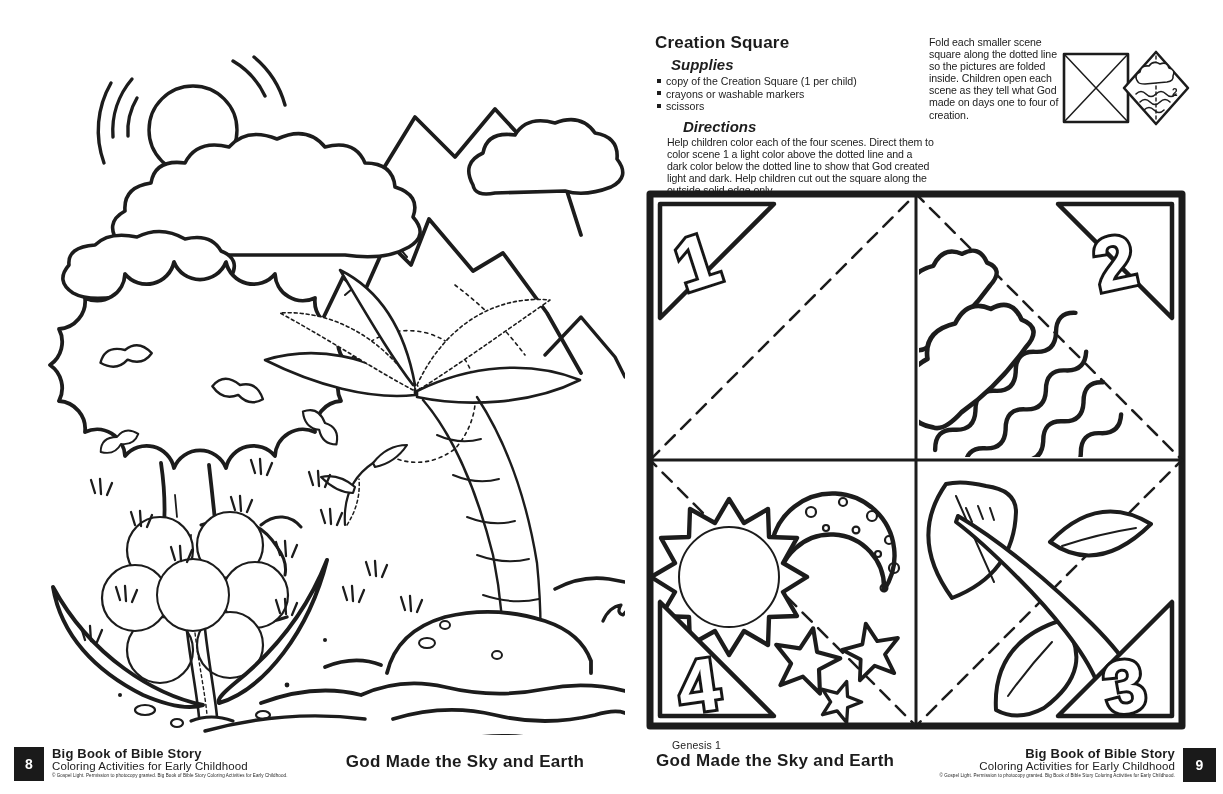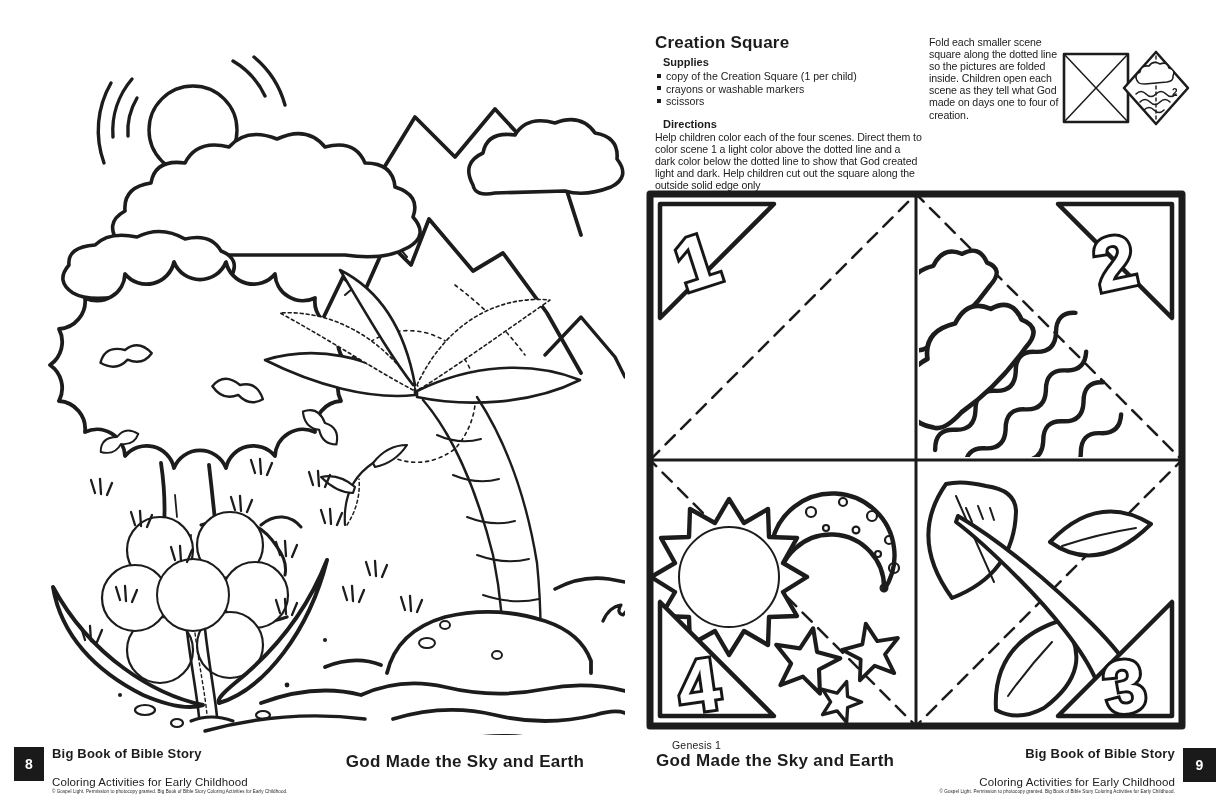--- a/index.html
+++ b/index.html
@@ -5,31 +5,31 @@
   html,body{margin:0;padding:0;background:#e8e8e8;}
   .spread{position:relative;width:1223px;height:794px;background:#ffffff;overflow:hidden;
           font-family:"Liberation Sans",sans-serif;color:#1c1c1c;}
   .abs{position:absolute;}
   svg{display:block;}
   svg *{vector-effect:none;}
   .stroke{stroke:#1c1c1c;fill:none;stroke-linecap:round;stroke-linejoin:round;}
   .fillw{fill:#ffffff;}
   
   .h-title{font-size:17px;font-weight:800;letter-spacing:.2px;}
-  .h-sub{font-size:11px;font-weight:bold;margin:0 0 1px 8px;}
+  .h-sub{font-size:15px;font-weight:bold;margin:0 0 1px 16px;font-style:italic;}
   .body-txt{font-size:10.6px;line-height:12.1px;letter-spacing:-.1px;}
   ul.supplies{list-style:none;margin:2px 0 0 0;padding:0;}
   ul.supplies li{font-size:10.6px;line-height:12.6px;display:flex;align-items:center;}
   ul.supplies .bullet{width:4px;height:4px;background:#1c1c1c;display:inline-block;
                       margin:0 5px 1px 2px;flex:0 0 auto;align-self:center;}
   
   .pagebox{background:#1a1a1a;color:#fff;font-size:14px;font-weight:bold;
            display:flex;align-items:center;justify-content:center;}
   .foot-line1{font-size:13px;font-weight:800;line-height:12px;letter-spacing:.2px;}
-  .foot-line2{font-size:11.5px;line-height:12.5px;letter-spacing:.1px;margin-top:16px;}
+  .foot-line2{font-size:11.5px;line-height:12.5px;letter-spacing:.1px;}
   .foot-tiny{font-size:4.5px;line-height:5px;color:#222;letter-spacing:.1px;}
   .caption{font-size:17px;font-weight:800;letter-spacing:.3px;}
   .scripture{font-size:10.5px;letter-spacing:.2px;}
   .num-outline{font-family:"Liberation Sans",sans-serif;font-weight:800;
                fill:#ffffff;stroke:#161616;paint-order:stroke;}
 </style>
 </head>
 <body>
 
 <div class="spread">
@@ -195,21 +195,21 @@
             <span class="bullet"></span>
             <span>crayons or washable markers</span>
           </li>
         <li>
             <span class="bullet"></span>
             <span>scissors</span>
           </li>
       </ul>
     </div>
 
-    <div class="abs" style="left:15px;top:118px;width:268px;">
+    <div class="abs" style="left:27px;top:118px;width:268px;">
       <div class="h-sub">Directions</div>
       <div class="body-txt">Help children color each of the four scenes. Direct them to color scene 1 a light color above the dotted line and a dark color below the dotted line to show that God created light and dark. Help children cut out the square along the outside solid edge only</div>
     </div>
 
     <div class="abs" style="left:289px;top:36px;width:136px;">
       <div class="body-txt" style="margin-top:0;">Fold each smaller scene square along the dotted line so the pictures are folded inside. Children open each scene as they tell what God made on days one to four of creation.</div>
     </div>
 
     <svg class="abs" style="left:422px;top:40px;" width="130" height="96" viewBox="0 0 130 96" role="img" aria-label="Small diagram of the creation square folded in half showing scene 2">
       <rect class="stroke" stroke-width="2.6" x="2" y="14" width="64" height="68" fill="none"></rect>

